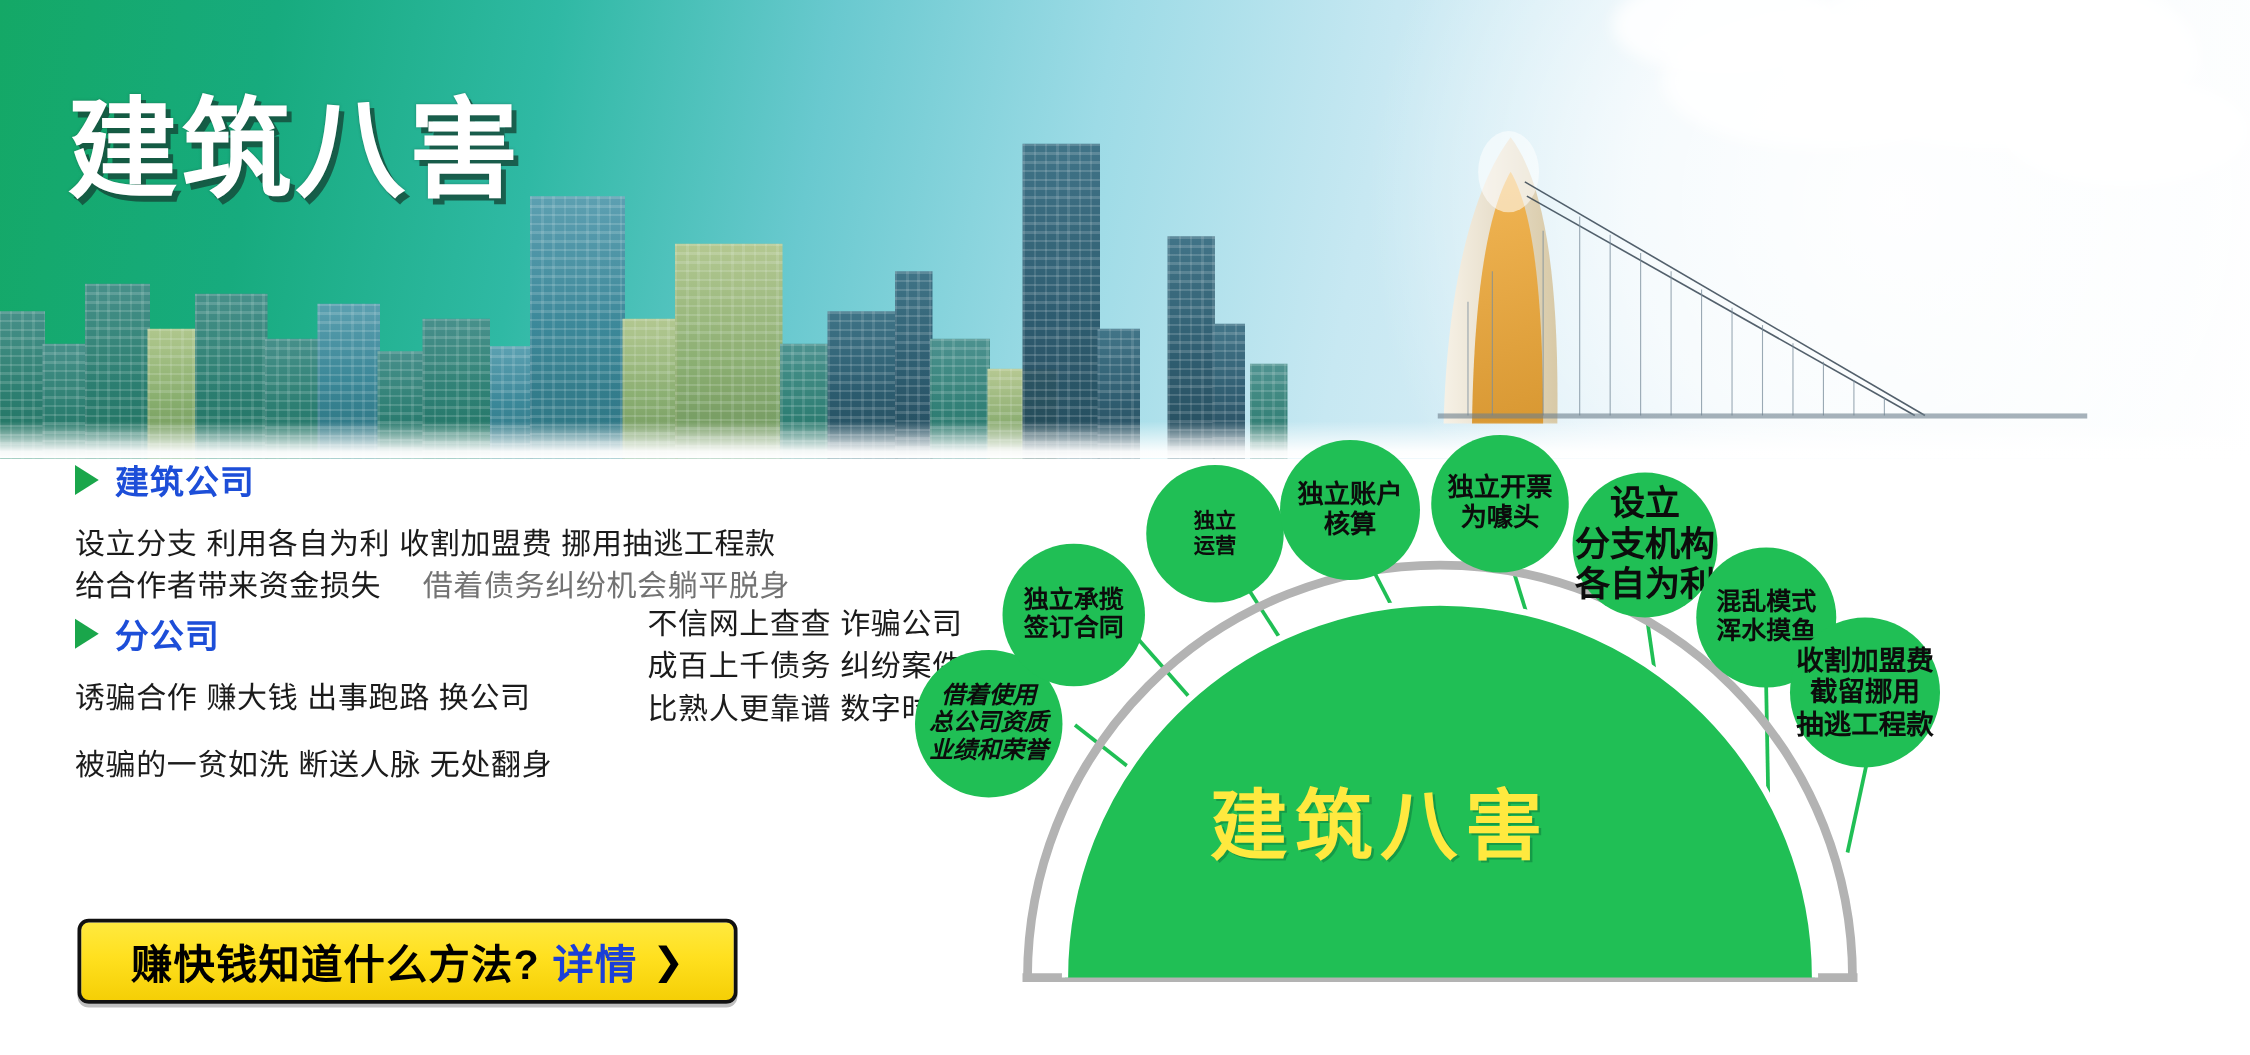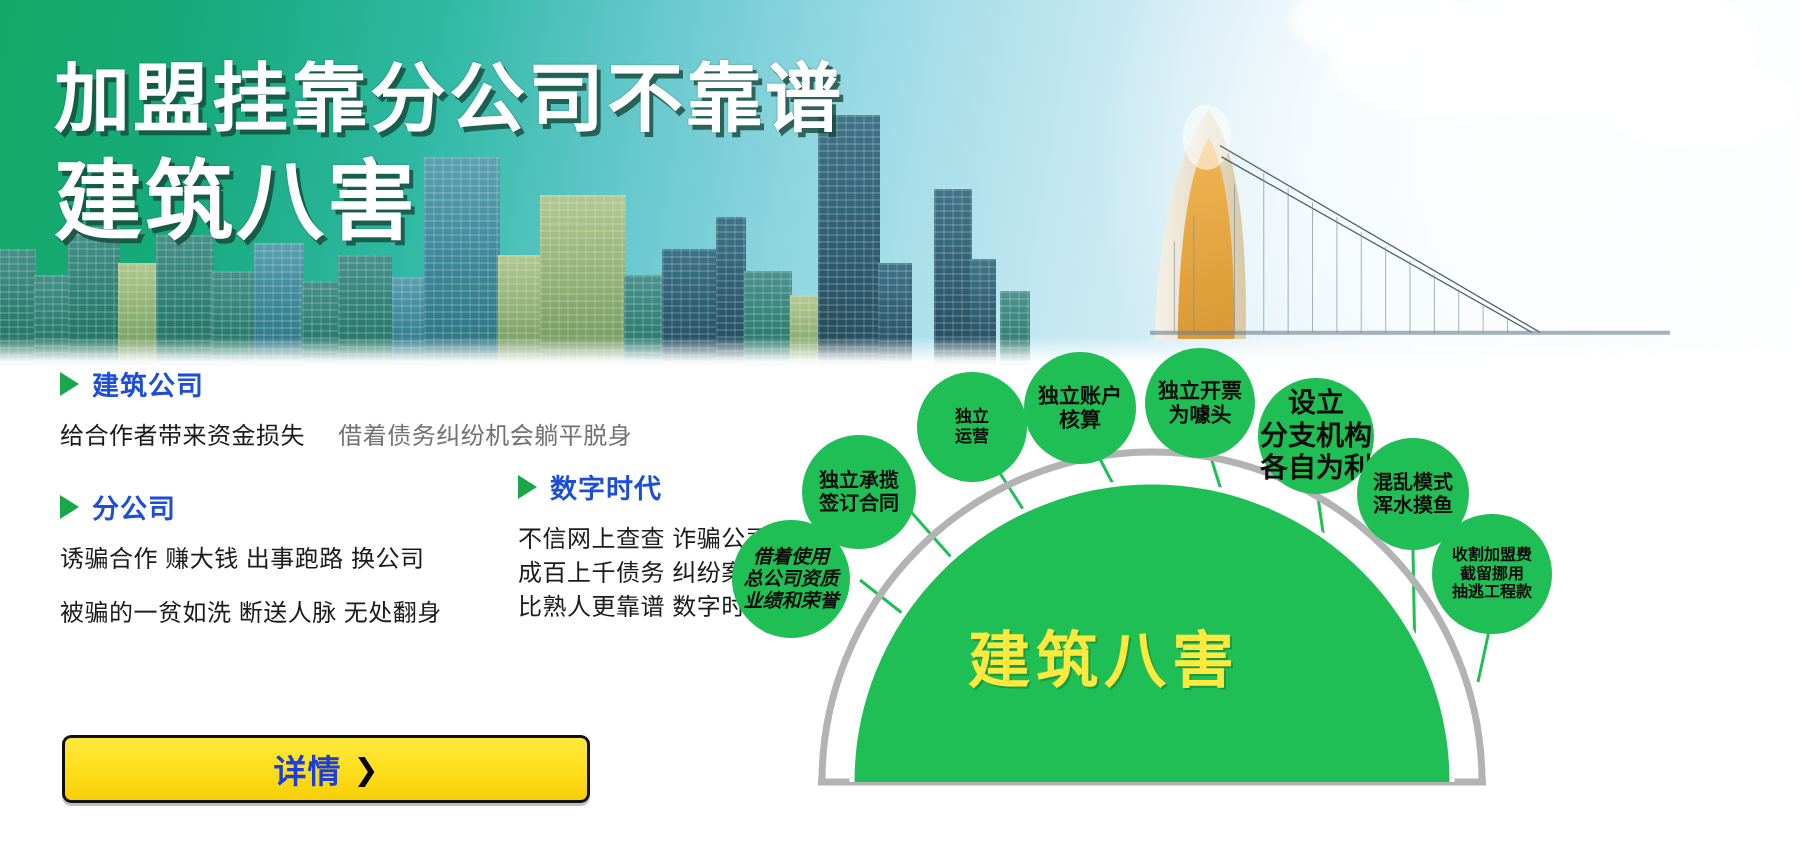--- a/index.html
+++ b/index.html
@@ -154,35 +154,35 @@
         <line x1="410" y1="257" x2="410" y2="292"></line>
         <line x1="440" y1="274" x2="440" y2="292"></line>
         <line x1="104" y1="110" x2="104" y2="292"></line>
         <line x1="54" y1="150" x2="54" y2="292"></line>
         <line x1="30" y1="180" x2="30" y2="292"></line>
       </g>
       <rect x="0" y="290" width="640" height="5" fill="#6d7f8c" opacity="0.6"></rect>
     </svg>
 
     <div class="hero-title">
-      <div class="hero-line1">加盟挂靠分公司不靠谱</div>
       <div class="hero-line2">建筑八害</div>
     </div>
 
     <div class="hero-fade"></div>
   </div>
 
   <div class="left-col">
 
     <div class="blk-company">
       <div class="sec-head">
         <span class="tri"></span>
         <span class="sec-title">建筑公司</span>
       </div>
       <div class="sec-body">
+        <div>设立分支  利用各自为利   收割加盟费  挪用抽逃工程款</div>
         <div>
           <span>给合作者带来资金损失</span>
           <span style="display:inline-block;width:26px;"></span><span class="green-txt">借着债务纠纷机会躺平脱身</span>
         </div>
       </div>
     </div>
 
     <div class="blk-branch">
       <div class="sec-head">
         <span class="tri"></span>
@@ -193,32 +193,29 @@
       </div>
     </div>
 
     <div class="blk-contractor">
       <div class="sec-body">
         <div>被骗的一贫如洗  断送人脉  无处翻身</div>
       </div>
     </div>
 
     <div class="blk-digital">
-      <div class="sec-head">
-        <span class="tri"></span>
-        <span class="sec-title">数字时代</span>
-      </div>
       <div class="sec-body">
         <div>不信网上查查 诈骗公司</div>
         <div>成百上千债务 纠纷案件</div>
         <div>比熟人更靠谱 数字时代</div>
       </div>
     </div>
 
     <div class="cta">
+      <span class="cta-main">赚快钱知道什么方法?</span>
       <span class="cta-link">详情</span>
       <span class="cta-arrow">❯</span>
     </div>
   </div>
 
   <div class="diagram">
 
     <svg width="1000" height="514" viewBox="0 0 1000 514">
 
       <g stroke="#20bf55" stroke-width="3" fill="none">
@@ -271,20 +268,20 @@
       <span style="white-space:pre-line;">设立
 分支机构
 各自为利</span>
     </div>
 
     <div class="bubble" style="left:557px;top:108px;width:112px;height:112px;font-size:20px;">
       <span style="white-space:pre-line;">混乱模式
 浑水摸鱼</span>
     </div>
 
-    <div class="bubble" style="left:632px;top:184px;width:120px;height:120px;font-size:16px;">
+    <div class="bubble" style="left:632px;top:164px;width:120px;height:120px;font-size:22px;">
       <span style="white-space:pre-line;">收割加盟费
 截留挪用
 抽逃工程款</span>
     </div>
 
   </div>
 </div>
 
 </body></html>

